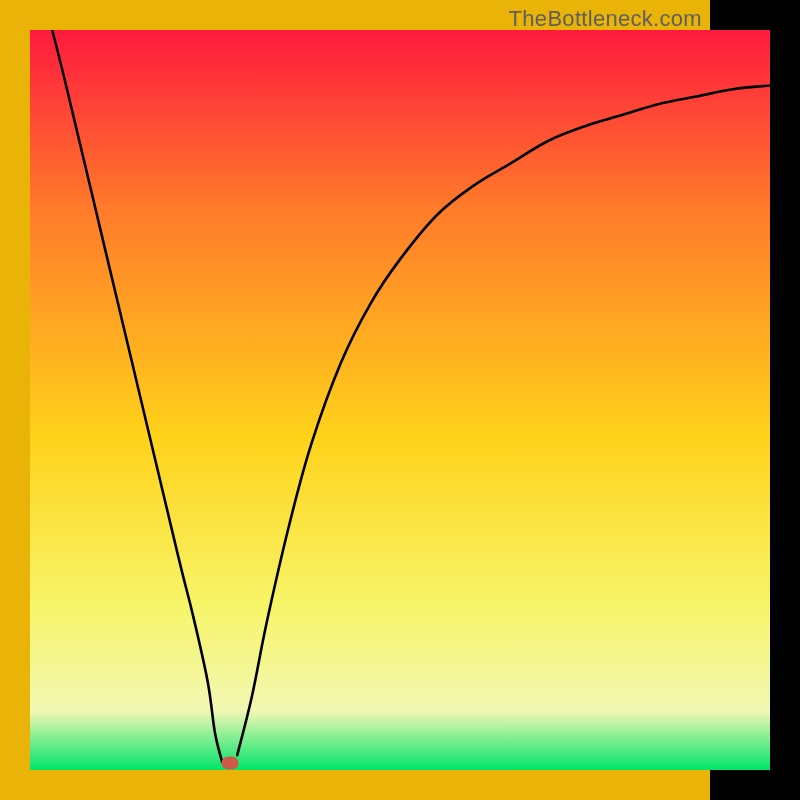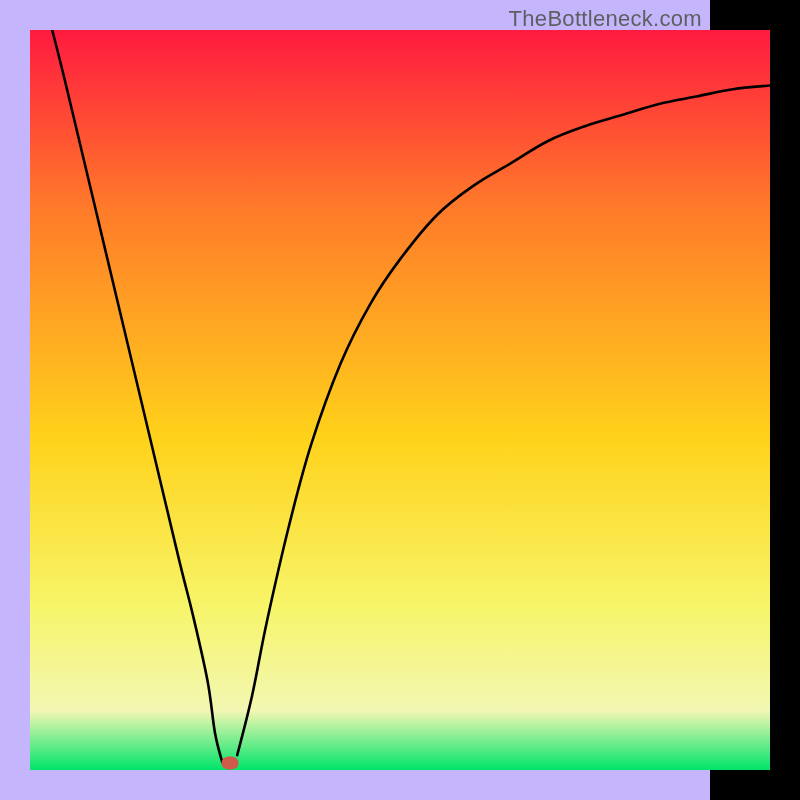--- a/index.html
+++ b/index.html
@@ -8,21 +8,21 @@
     width: 800px;
     height: 800px;
     overflow: hidden;
     background: #000;
     font-family: Arial, Helvetica, sans-serif;
   }
   .wrapper {
     position: relative;
     width: 710px;
     height: 800px;
-    background: #c4b5fd;
+    background: #eab308;
   }
   .plot-area {
     position: absolute;
     left: 30px;
     top: 30px;
     width: 740px;
     height: 740px;
     overflow: hidden;
   }
   .gradient-bg {

